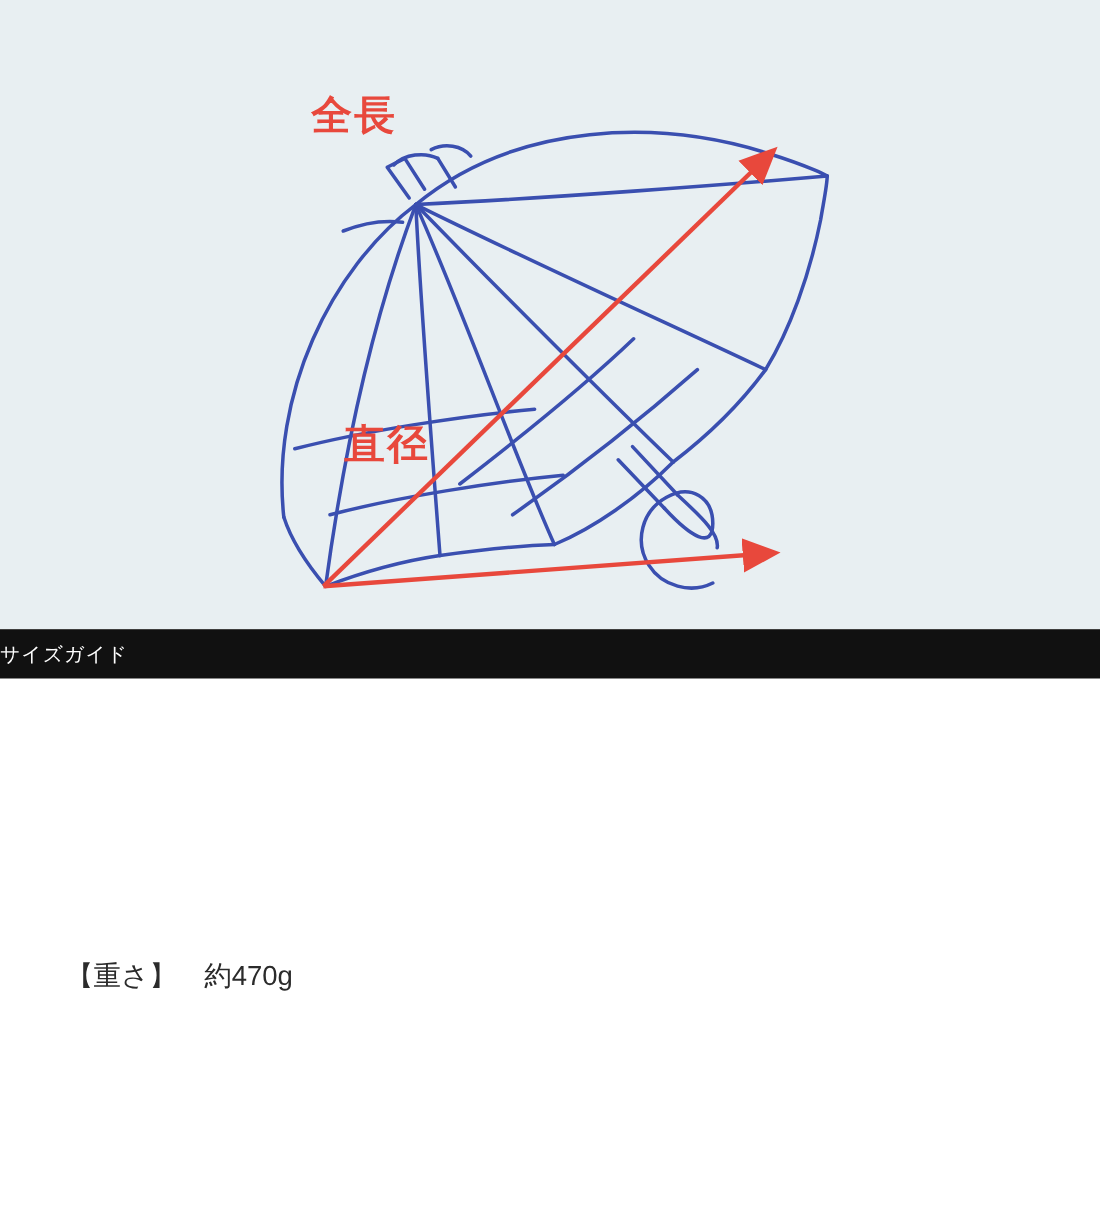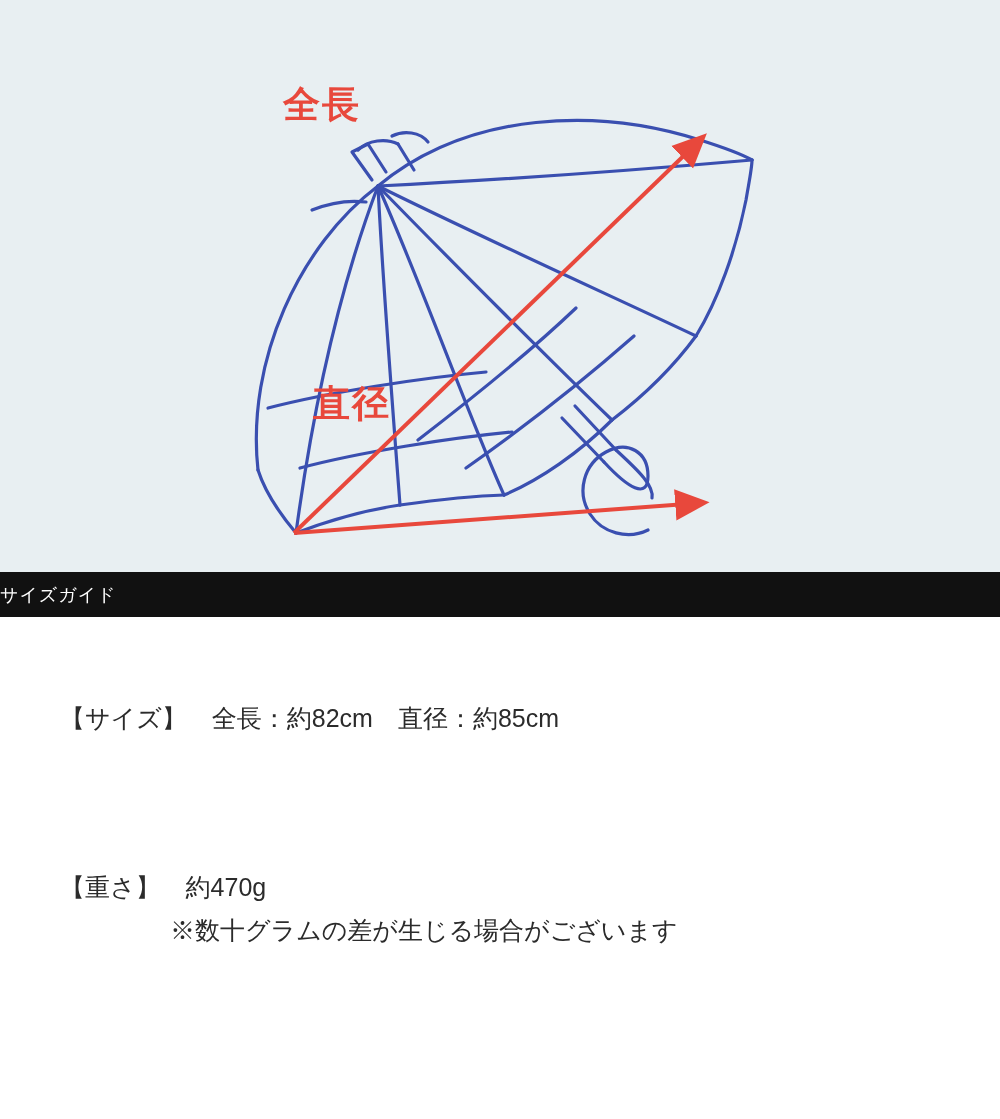--- a/index.html
+++ b/index.html
@@ -158,16 +158,14 @@
 
   <div class="dim-label label-length">全長</div>
   <div class="dim-label label-diameter">直径</div>
 </div>
 
 <div class="caption-bar">
   <span>サイズガイド</span>
 </div>
 
 <div class="spec-area">
-  <div class="spec-line size-line">【サイズ】　全長：約82cm　直径：約85cm</div>
   <div class="spec-line weight-line">【重さ】　約470g</div>
-  <div class="spec-line weight-note">※数十グラムの差が生じる場合がございます</div>
 </div>
 
 </body></html>

